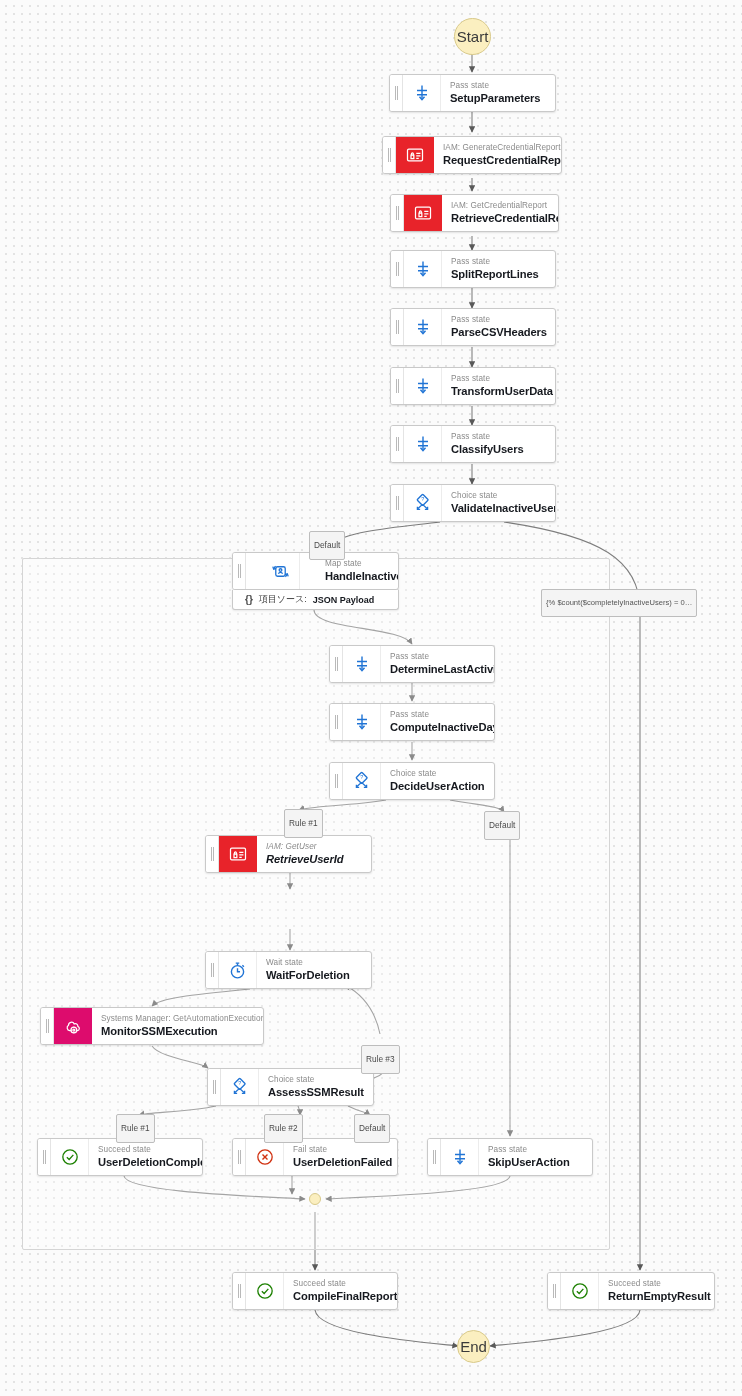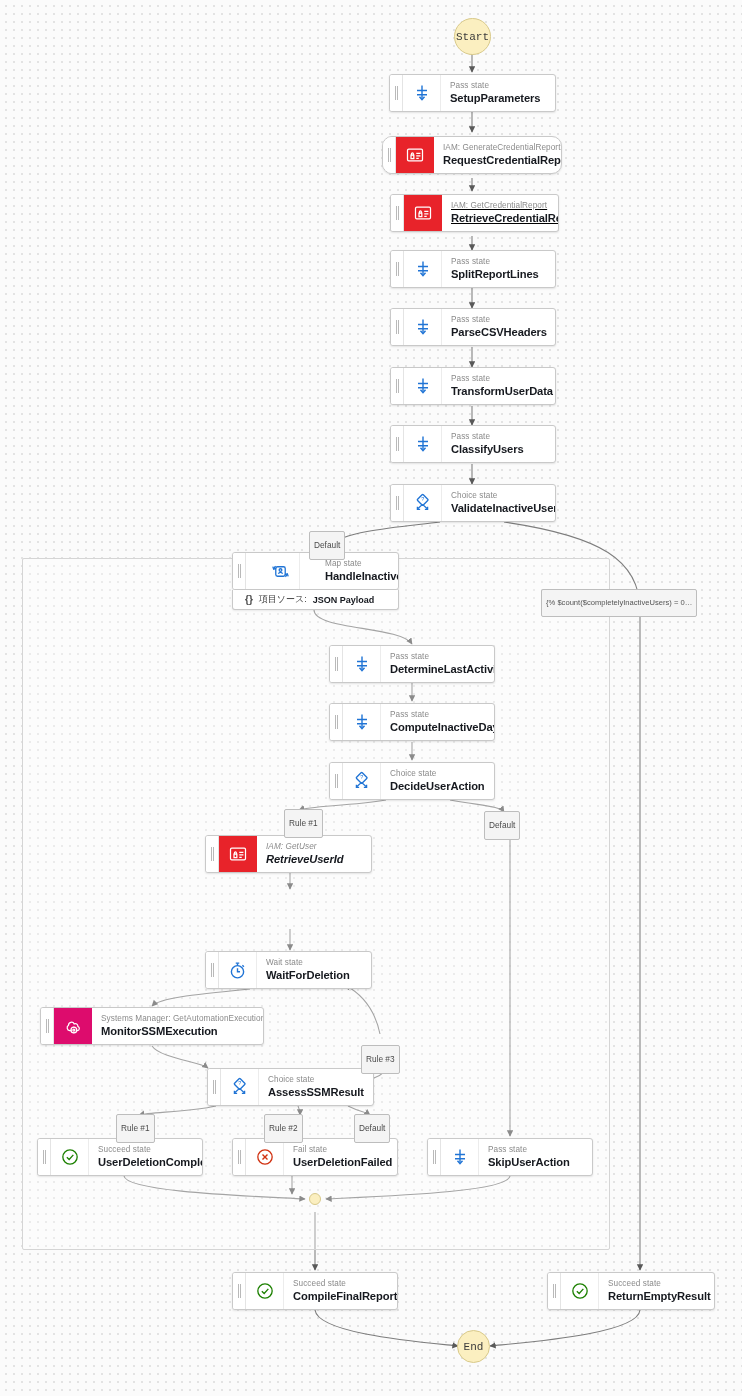--- a/index.html
+++ b/index.html
@@ -91,21 +91,21 @@
   .map-itemsource .isl { color: #3b3b3b; }
   .map-itemsource .isv { color: #16191f; font-weight: 700; }
 
   
   .terminal {
     position: absolute;
     border-radius: 50%;
     background: #fbefc0;
     border: 1px solid #d8c98a;
     display: flex; align-items: center; justify-content: center;
-    font-size: 11px; color: #3a3a3a; font-family: Liberation Mono, monospace;
+    font-size: 15px; color: #3a3a3a;
   }
   .dot-join {
     position: absolute; width: 12px; height: 12px; border-radius: 50%;
     background: #fbefc0; border: 1px solid #d8c98a;
   }
 
   
   .edge-label {
     position: absolute;
     background: #f4f4f4;
@@ -202,41 +202,41 @@
           <path d="M6 14 h12"></path>
           <path d="M9 16.5 L12 20 L15 16.5"></path>
       </svg>
     </div>
     <div class="labels">
       <div class="sub">Pass state</div>
       <div class="ttl">SetupParameters</div>
     </div>
   </div>
 
-  <div class="node" style="left:382px; top:136px; width:180px;border-radius:10px;">
+  <div class="node" style="left:382px; top:136px; width:180px;">
     <div class="grip">
         <i></i>
       </div>
     <div class="icon-cell iam">
       <svg width="20" height="20" viewBox="0 0 24 24" fill="none" stroke="#ffffff" stroke-width="1.5">
         <rect x="3" y="5" width="18" height="14" rx="1.5"></rect>
         <path d="M7.2 12.2 h3.4 v4 h-3.4 z"></path>
           <path d="M7.8 12.2 v-1.6 a1.1 1.1 0 0 1 2.2 0 v1.6"></path>
         <path d="M13.5 10 h5"></path>
           <path d="M13.5 13 h5"></path>
           <path d="M13.5 16 h3"></path>
       </svg>
     </div>
     <div class="labels">
       <div class="sub">IAM: GenerateCredentialReport</div>
       <div class="ttl">RequestCredentialReport</div>
     </div>
   </div>
 
-  <div class="node" style="left:390px; top:194px; width:169px;text-decoration:underline;">
+  <div class="node" style="left:390px; top:194px; width:169px;">
     <div class="grip">
         <i></i>
       </div>
     <div class="icon-cell iam">
       <svg width="20" height="20" viewBox="0 0 24 24" fill="none" stroke="#ffffff" stroke-width="1.5">
         <rect x="3" y="5" width="18" height="14" rx="1.5"></rect>
         <path d="M7.2 12.2 h3.4 v4 h-3.4 z"></path>
           <path d="M7.8 12.2 v-1.6 a1.1 1.1 0 0 1 2.2 0 v1.6"></path>
         <path d="M13.5 10 h5"></path>
           <path d="M13.5 13 h5"></path>

